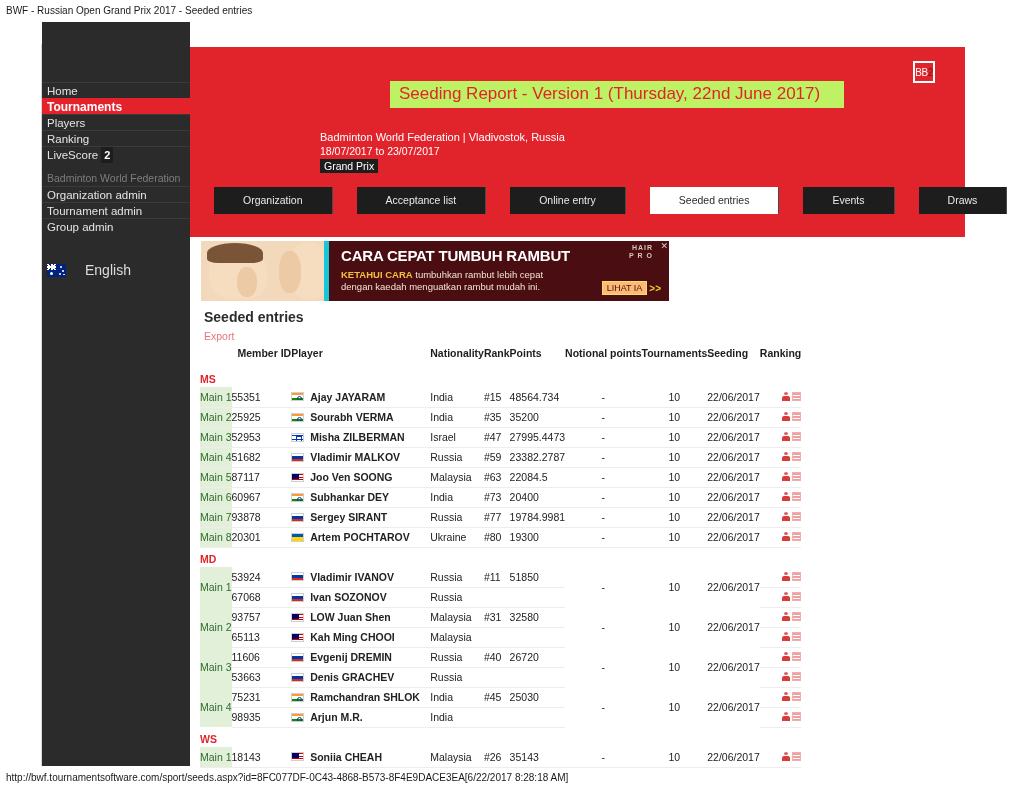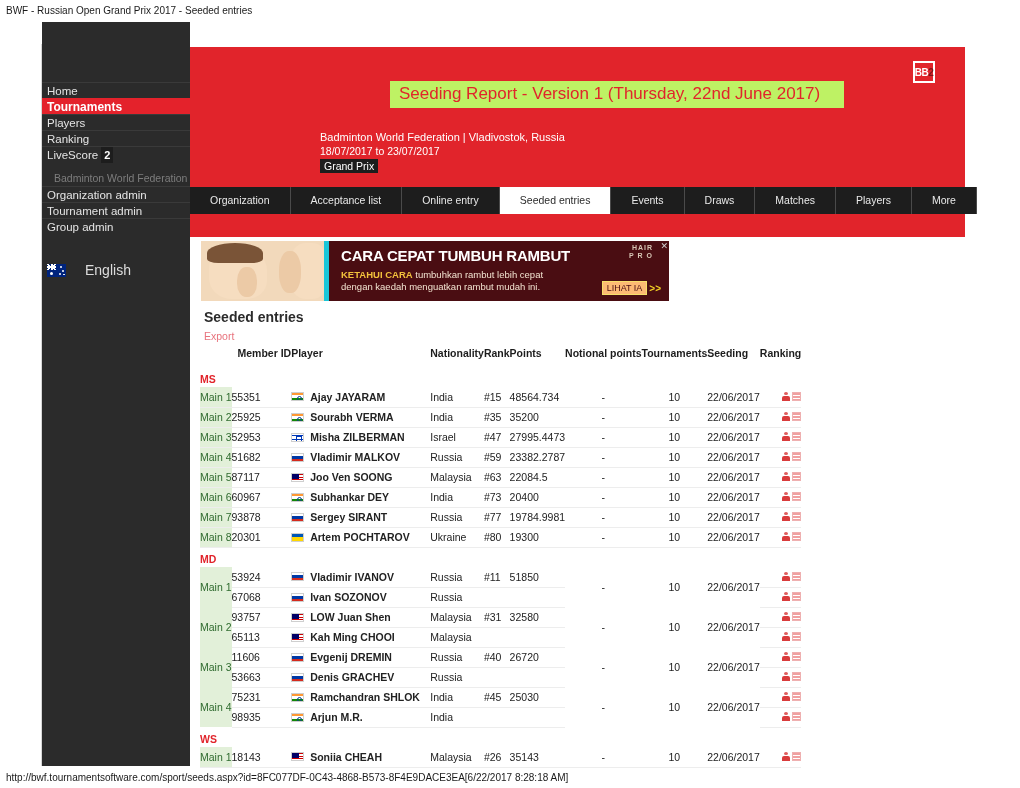--- a/index.html
+++ b/index.html
@@ -37,21 +37,21 @@
     background: #e4222b; color: #ffffff; font-weight: bold; font-size: 12px;
     border-top: 1px solid #e4222b;
   }
   .sb-badge {
     display: inline-block; background: #1d1d1d; color: #fff;
     font-weight: bold; padding: 0 3px; margin-left: 3px; font-size: 11px;
   }
   .sb-sep { height: 9px; }
   .sb-group-title {
     height: 15px; line-height: 15px; font-size: 10.5px;
-    color: #7d7d7d; padding-left: 12px; white-space: nowrap;
+    color: #7d7d7d; padding-left: 5px; white-space: nowrap;
   }
   .sb-lang {
     position: absolute; left: 5px; top: 240px;
     display: flex; align-items: center; gap: 19px;
     font-size: 14px; color: #dcdcdc;
   }
   .flag-au {
     width: 19px; height: 13px; position: relative; overflow: hidden;
     background: #00247d; display: inline-block;
   }
@@ -106,34 +106,34 @@
   .gp-badge {
     position:absolute; left: 130px; top: 112px;
     background:#1d1d1d; color:#ffffff; font-size: 10.5px;
     padding: 1px 4px; white-space:nowrap;
   }
   .bwf-logo {
     position:absolute; right: 30px; top: 14px;
     width: 22px; height: 22px;
     border: 2px solid #ffffff;
     display:flex; align-items:center; justify-content:center;
-    color:#ffffff; font-size: 10px; font-weight: bold; letter-spacing:-0.5px;
+    color:#ffffff; font-size: 10px; font-weight: normal; letter-spacing:-0.5px;
     background:#e1242b;
   }
   .bwf-logo .nb { color:#7d1418; }
 
   
   .tabs {
     position:absolute; left: 190px; top: 165px;
     display:flex; align-items:flex-end; height: 27px;
   }
   .tab {
     background:#1d1d1d; color:#e9e9e9; font-size: 10.5px;
-    height: 27px; line-height: 27px; padding: 0 20px;
-    border-right: 1px solid #4a4a4a; white-space:nowrap;
+    height: 27px; line-height: 27px; padding: 0 29px;
+    border-right: 1px solid #4a4a4a; white-space:nowrap;margin-left:24px;
   }
   .tab.active { background:#ffffff; color:#2b2b2b; }
 
   
   .content {
     position:absolute; left: 190px; top: 215px; width: 775px; height: 493px;
     background:#ffffff;
   }
   .ad {
     position:absolute; left: 11px; top: 4px; width: 468px; height: 60px;

